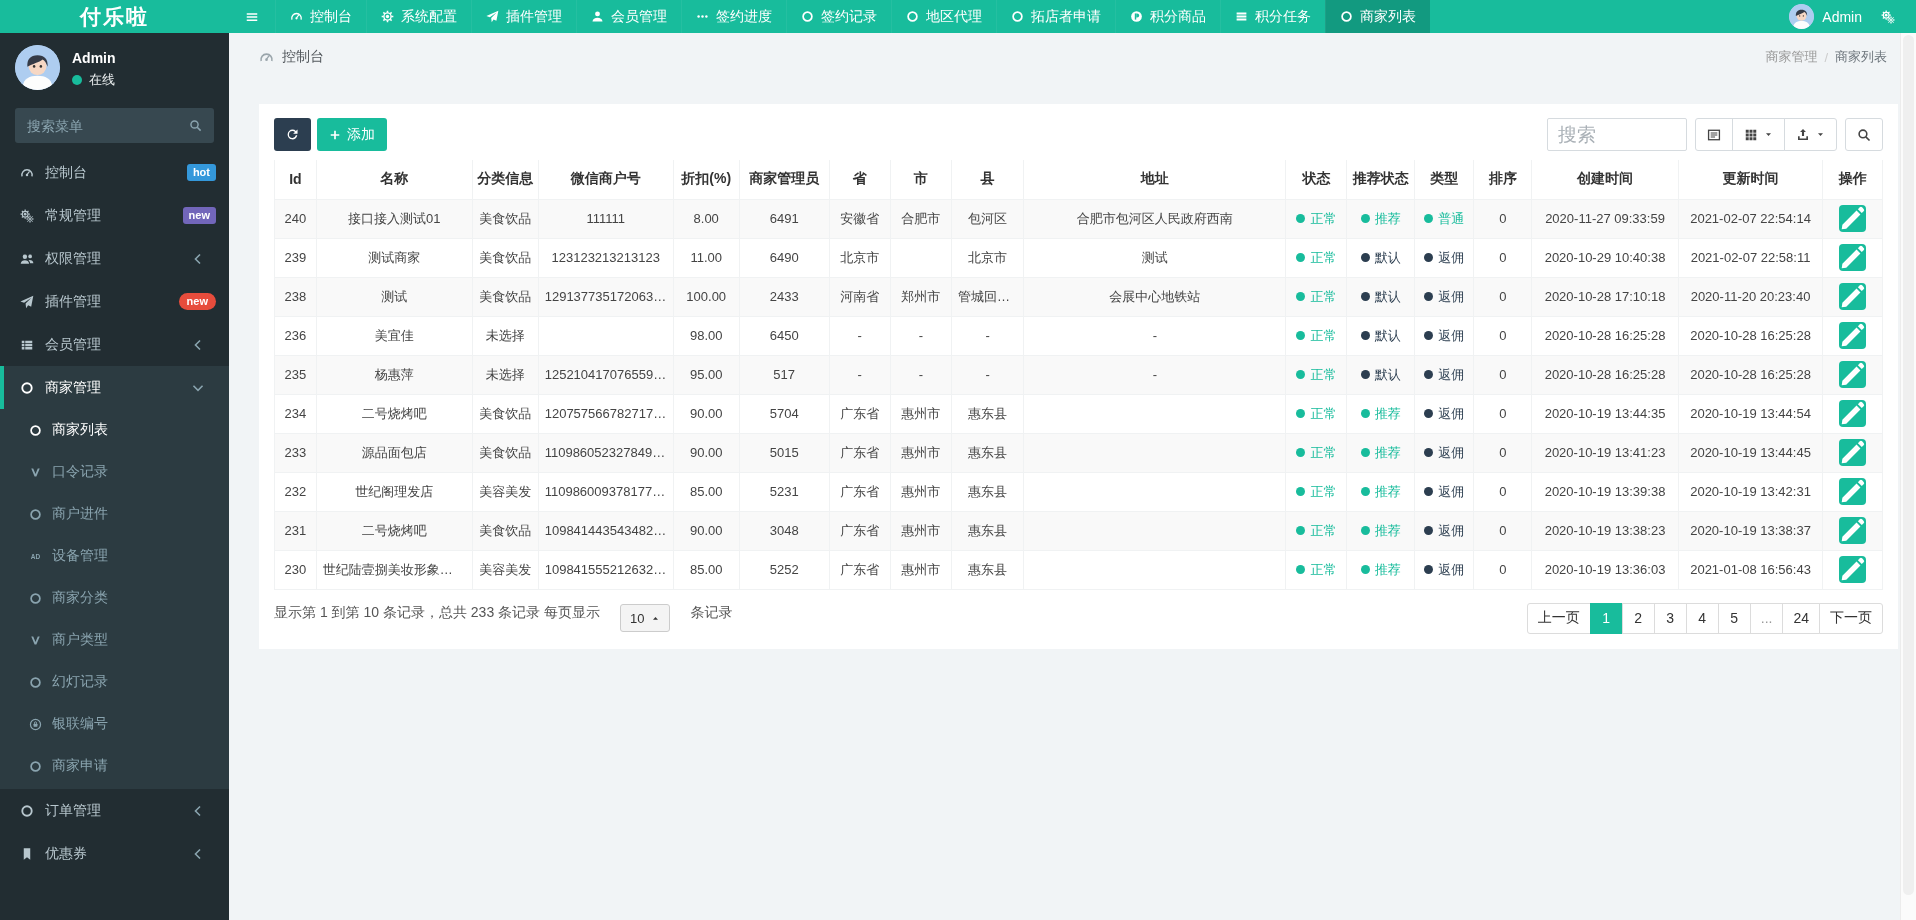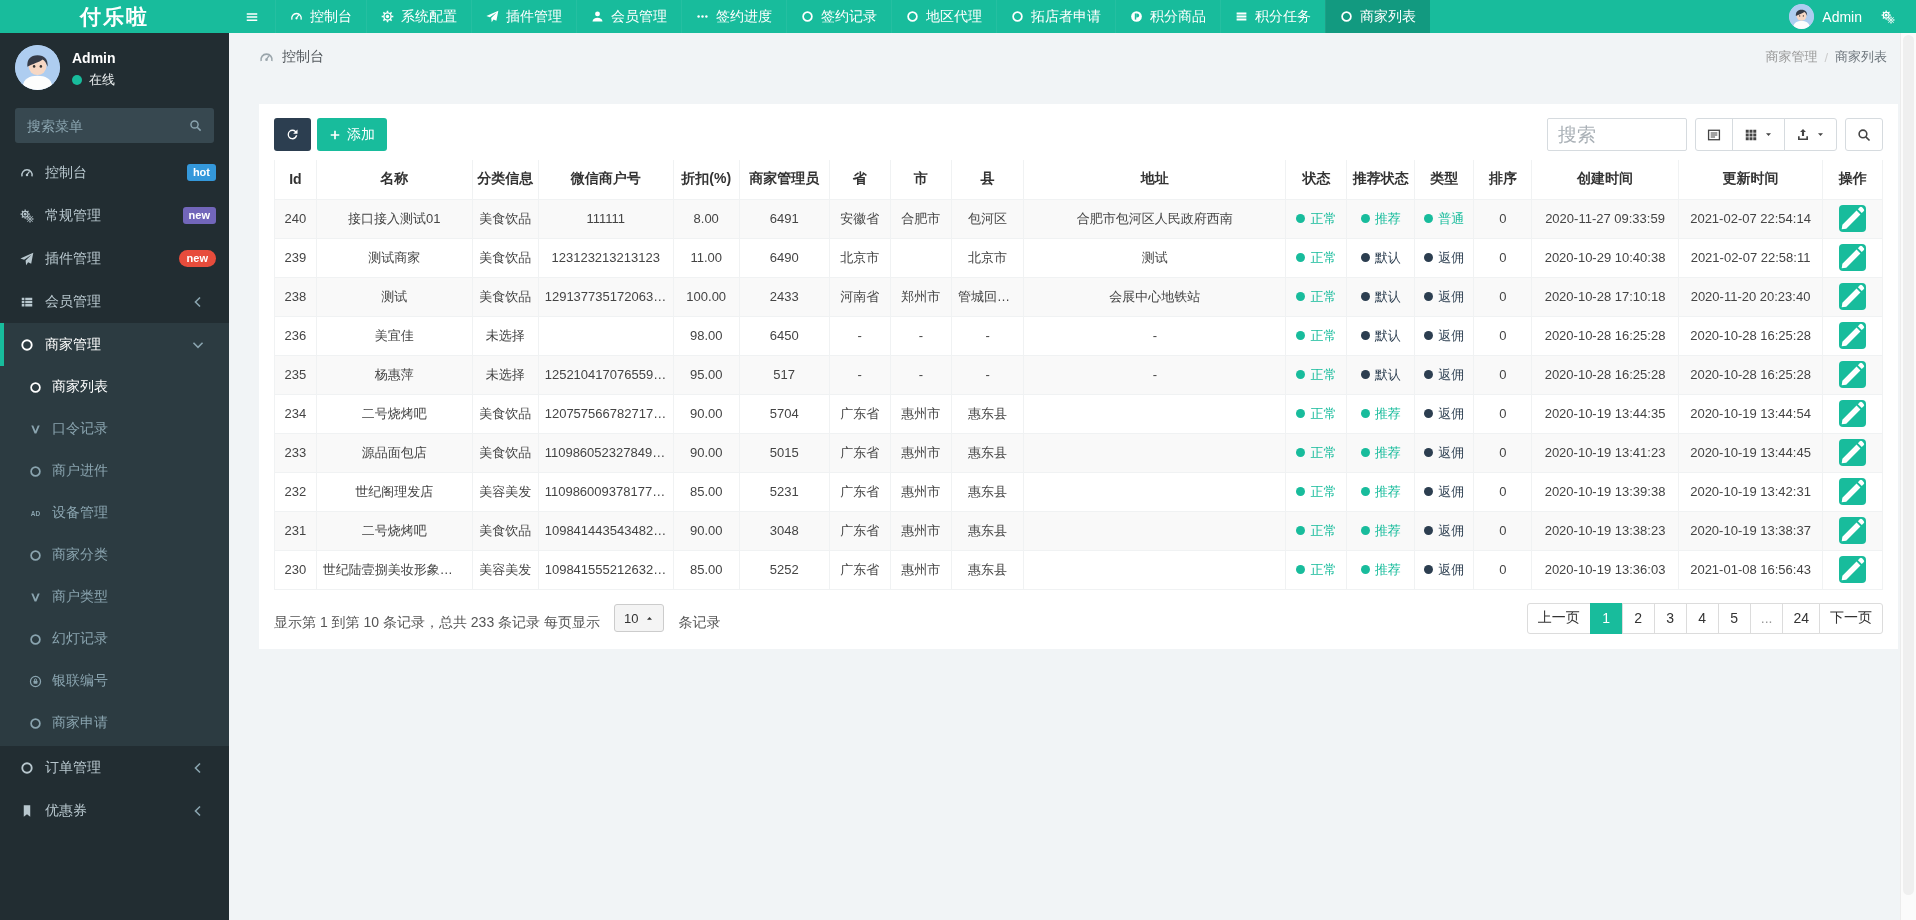--- a/index.html
+++ b/index.html
@@ -77,21 +77,21 @@
   th{height:39px;font-size:14px;color:#333;font-weight:bold;text-align:center;border:1px solid #f0f2f3;border-top:none;background:#fff;cursor:pointer;padding:0 4px;white-space:nowrap;overflow:hidden}
   td{height:39px;font-size:13px;color:#444;text-align:center;border:1px solid #f0f2f3;padding:0 6px;white-space:nowrap;overflow:hidden;text-overflow:ellipsis}
   tbody tr:nth-child(odd){background:#f9f9f9}
   .st{display:inline-flex;align-items:center;gap:5px}
   .st .dot{width:9px;height:9px;border-radius:50%;display:inline-block}
   .st.green{color:#18bc9c}.st.green .dot{background:#18bc9c}
   .st.dark{color:#2c3e50}.st.dark .dot{background:#2c3e50}
   .btn-edit{width:27px;height:27px;background:#18bc9c;color:#fff;border:none;border-radius:4px;display:inline-flex;align-items:center;justify-content:center;font-size:12px;cursor:pointer;vertical-align:middle}
 
   .table-footer{display:flex;align-items:center;margin-top:13px}
-  .summary{font-size:14px;color:#555;display:flex;align-items:flex-end;gap:14px}
+  .summary{font-size:14px;color:#555;display:flex;align-items:flex-start;gap:20px}
   .page-size{display:inline-flex;align-items:center;gap:7px;background:#f4f4f4;border:1px solid #ccc;border-radius:3px;padding:0 9px;height:28px;font-size:13px;color:#333;cursor:pointer}
   .page-size .caret{color:#333}
   .pages{margin-left:auto;display:flex}
   .page-btn{min-width:33px;height:31px;padding:0 10px;background:#fff;border:1px solid #dcdcdc;color:#333;font-size:14px;cursor:pointer;margin-left:-1px;display:inline-flex;align-items:center;justify-content:center}
   .page-btn:first-child{border-radius:3px 0 0 3px;margin-left:0}
   .page-btn:last-child{border-radius:0 3px 3px 0}
   .page-btn.active{background:#18bc9c;border-color:#18bc9c;color:#fff}
   .page-btn.dots{color:#999}
 
   .scrollbar{position:absolute;top:33px;right:0;bottom:0;width:16px;background:#fbfbfb;border-left:1px solid #ececec}
@@ -339,20 +339,38 @@
             </svg>
           </span>
           <span class="lbl">常规管理</span>
           <span class="badge square" style="background:#7266ba">new</span>
         </div>
       </li>
       <li class="menu-section">
         <div class="menu-item">
           <span class="ic">
             <svg viewBox="0 0 16 16" fill="currentColor" aria-hidden="true">
+              <circle cx="5.6" cy="5.4" r="2.5"></circle>
+              <path d="M.8 13.4c.2-2.8 2.3-4 4.8-4s4.6 1.2 4.8 4z"></path>
+              <circle cx="11.6" cy="5" r="2.1"></circle>
+              <path d="M11 9.2c2.3 0 4.1 1.2 4.3 3.6h-3.7c-.2-1.5-.9-2.7-2-3.4z"></path>
+            </svg>
+          </span>
+          <span class="lbl">权限管理</span>
+          <span class="arrow ic">
+            <svg viewBox="0 0 16 16" fill="currentColor" aria-hidden="true">
+              <path d="M10.3 2.8L5.1 8l5.2 5.2" fill="none" stroke="currentColor" stroke-width="1.8"></path>
+            </svg>
+          </span>
+        </div>
+      </li>
+      <li class="menu-section">
+        <div class="menu-item">
+          <span class="ic">
+            <svg viewBox="0 0 16 16" fill="currentColor" aria-hidden="true">
               <path d="M15.2.8L.5 7.3l4.2 1.6L13 3 6.4 9.8l.6 5.4 2.3-3.5 3.5 1.6z"></path>
             </svg>
           </span>
           <span class="lbl">插件管理</span>
           <span class="badge pill" style="background:#e74c3c">new</span>
         </div>
       </li>
       <li class="menu-section">
         <div class="menu-item">
           <span class="ic">

